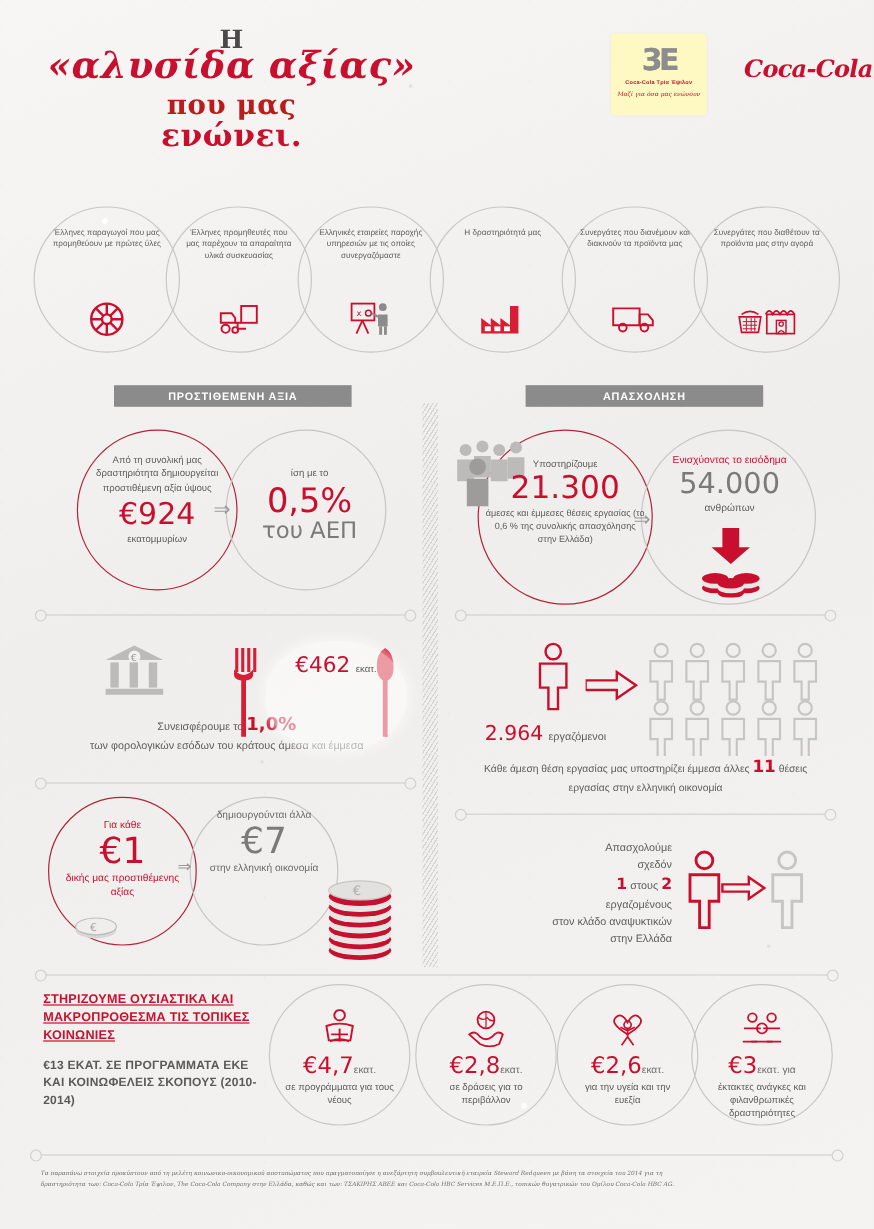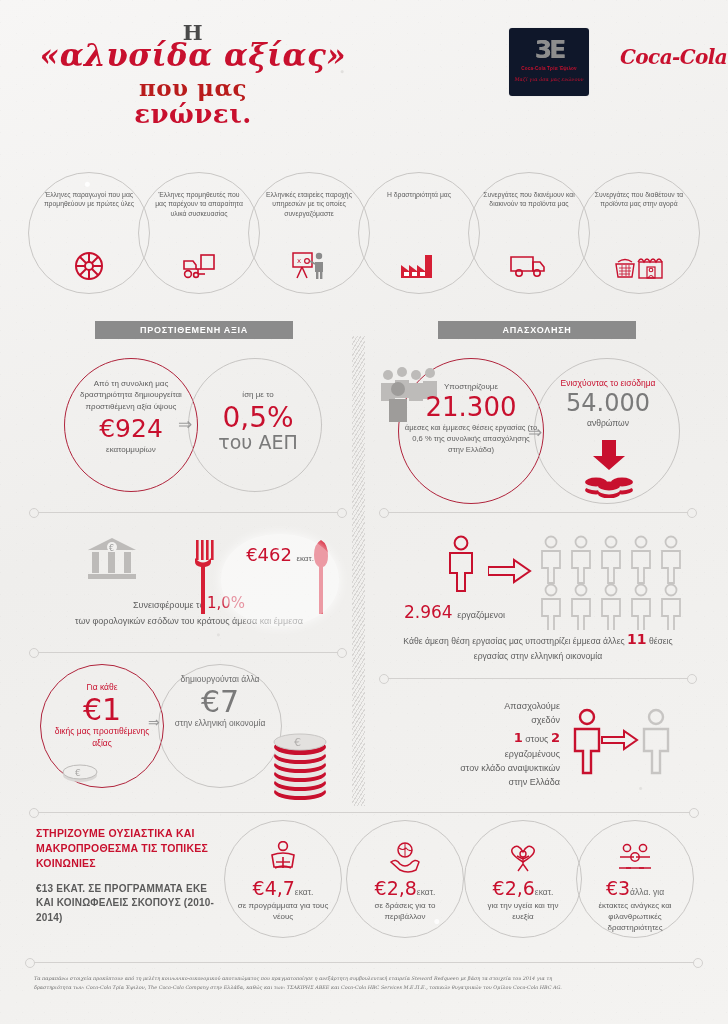--- a/index.html
+++ b/index.html
@@ -34,21 +34,21 @@
     position:absolute;left:28px;top:22px;width:330px;
     text-align:center;line-height:1.02;
   }
   .title .l1{font-family:"DejaVu Serif",serif;font-weight:bold;font-size:21px;color:#4a4a4a;display:block;letter-spacing:.5px;}
   .title .l2{font-family:"DejaVu Serif",serif;font-style:italic;font-weight:bold;font-size:31px;color:#c8102e;display:block;margin-top:-3px;letter-spacing:.5px;}
   .title .l3{font-family:"DejaVu Serif",serif;font-weight:bold;font-size:23px;color:#b91c1c;display:block;margin-top:4px;letter-spacing:.5px;}
   .title .l4{font-family:"DejaVu Serif",serif;font-weight:bold;font-size:26px;color:#c8102e;display:block;margin-top:2px;letter-spacing:.5px;}
 
   #logo-3e{
     position:absolute;left:509px;top:28px;width:80px;height:68px;
-    background:#0f172a;border-radius:3px;text-align:center;
+    background:#fef9c3;border-radius:3px;text-align:center;
     box-shadow:0 0 0 1px rgba(0,0,0,.02);
   }
   #logo-3e .mark{
     font-family:"DejaVu Sans",sans-serif;font-weight:bold;font-size:25px;
     letter-spacing:-3px;color:#8d8d8d;line-height:1;padding-top:9px;
     background:linear-gradient(180deg,#b9b9b9,#6f6f6f);-webkit-background-clip:text;
   }
   #logo-3e .sub{font-size:4.6px;font-weight:bold;color:#c8102e;letter-spacing:.2px;margin-top:4px;}
   #logo-3e .tag{font-family:"DejaVu Serif",serif;font-style:italic;font-size:5px;color:#c8102e;margin-top:5px;}
   #logo-cc{
@@ -99,21 +99,21 @@
   .ctext{position:absolute;text-align:center;line-height:1.35;}
 
   .red{color:#c8102e;}
   .big{font-family:"DejaVu Sans",sans-serif;}
 
   .arrow-sm{font-size:17px;color:#9a9a9a;}
 
   
   #csr{position:absolute;left:24px;top:812px;width:680px;height:140px;}
   #csr-head{position:absolute;left:12px;top:14px;width:190px;}
-  #csr-head .h{font-size:10.5px;font-weight:bold;color:#c8102e;line-height:1.45;letter-spacing:.2px;}
+  #csr-head .h{font-size:10.5px;font-weight:bold;color:#c8102e;line-height:1.45;letter-spacing:.2px;text-decoration:underline;}
   #csr-head .s{font-size:10px;font-weight:bold;color:#5a5a5a;line-height:1.45;margin-top:10px;letter-spacing:.2px;}
   .csr-circ{
     position:absolute;top:8px;width:118px;height:118px;border-radius:50%;
     border:1px solid #c9c7c5;box-sizing:border-box;text-align:center;
   }
   .csr-circ .ic{height:38px;display:flex;align-items:flex-end;justify-content:center;padding-top:14px;}
   .csr-circ .amt{font-family:"DejaVu Sans",sans-serif;font-size:19px;color:#c8102e;margin-top:6px;line-height:1;}
   .csr-circ .amt small{font-size:8.5px;color:#6a6a6a;font-family:"Liberation Sans",sans-serif;}
   .csr-circ .d{font-size:8px;color:#5d5d5d;line-height:1.35;margin-top:3px;padding:0 12px;}
 
@@ -287,21 +287,21 @@
       <rect x="8" y="16" width="7" height="21" fill="#bdbbb9"></rect>
       <rect x="24" y="16" width="7" height="21" fill="#bdbbb9"></rect>
       <rect x="40" y="16" width="7" height="21" fill="#bdbbb9"></rect>
       <rect x="4" y="38" width="48" height="5" fill="#bdbbb9"></rect>
     </svg>
   </span>
 
   <div style="position:absolute;left:44px;top:592px;width:290px;text-align:center;">
     <div style="font-size:9px;color:#5d5d5d;line-height:1.55;">
       <span>Συνεισφέρουμε το</span>
-      <span class="big red" style="font-size:15px;font-weight:normal;">1,0%</span>
+      <span class="big red" style="font-size:15px;font-weight:bold;">1,0%</span>
     </div>
     <div style="font-size:9px;color:#5d5d5d;line-height:1.5;">των φορολογικών εσόδων του κράτους άμεσα και έμμεσα</div>
   </div>
 
   <span style="position:absolute;left:190px;top:538px;">
     <svg width="150" height="78" viewBox="0 0 150 78">
       <g fill="#d61f35">
         <rect x="6" y="2" width="2.6" height="20"></rect>
           <rect x="11" y="2" width="2.6" height="20"></rect>
         <rect x="16" y="2" width="2.6" height="20"></rect>
@@ -573,21 +573,21 @@
           <g fill="none" stroke="#c8102e" stroke-width="1.5">
             <circle cx="12" cy="5" r="3.6"></circle>
               <circle cx="28" cy="5" r="3.6"></circle>
             <path d="M5 14 h14 M21 14 h14"></path>
             <circle cx="20" cy="14" r="4.2"></circle>
             <path d="M11 25 h18"></path>
             <path d="M4 25 h12 M24 25 h12"></path>
           </g>
         </svg>
       </div>
-      <div class="amt"><span>€3</span><small>άλλα. για</small></div>
+      <div class="amt"><span>€3</span><small>εκατ. για</small></div>
       <div class="d">έκτακτες ανάγκες και φιλανθρωπικές δραστηριότητες</div>
     </div>
   </div>
 
   <div id="footer-rule"></div>
   <div id="footer">
     <div class="ft">Τα παραπάνω στοιχεία προκύπτουν από τη μελέτη κοινωνικο-οικονομικού αποτυπώματος που πραγματοποίησε η ανεξάρτητη συμβουλευτική εταιρεία Steward Redqueen με βάση τα στοιχεία του 2014 για τη</div>
     <div class="ft">δραστηριότητα των: Coca-Cola Τρία Έψιλον, The Coca-Cola Company στην Ελλάδα, καθώς και των: ΤΣΑΚΙΡΗΣ ΑΒΕΕ και Coca-Cola HBC Services Μ.Ε.Π.Ε., τοπικών θυγατρικών του Ομίλου Coca-Cola HBC AG.</div>
   </div>
 

